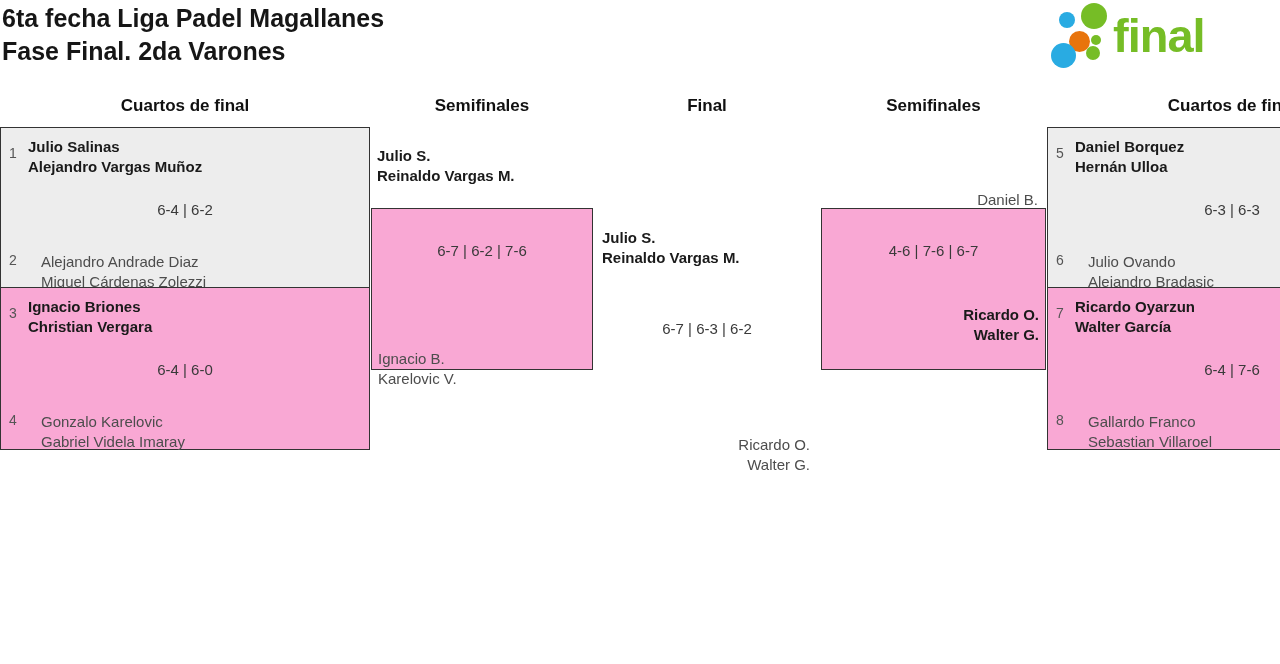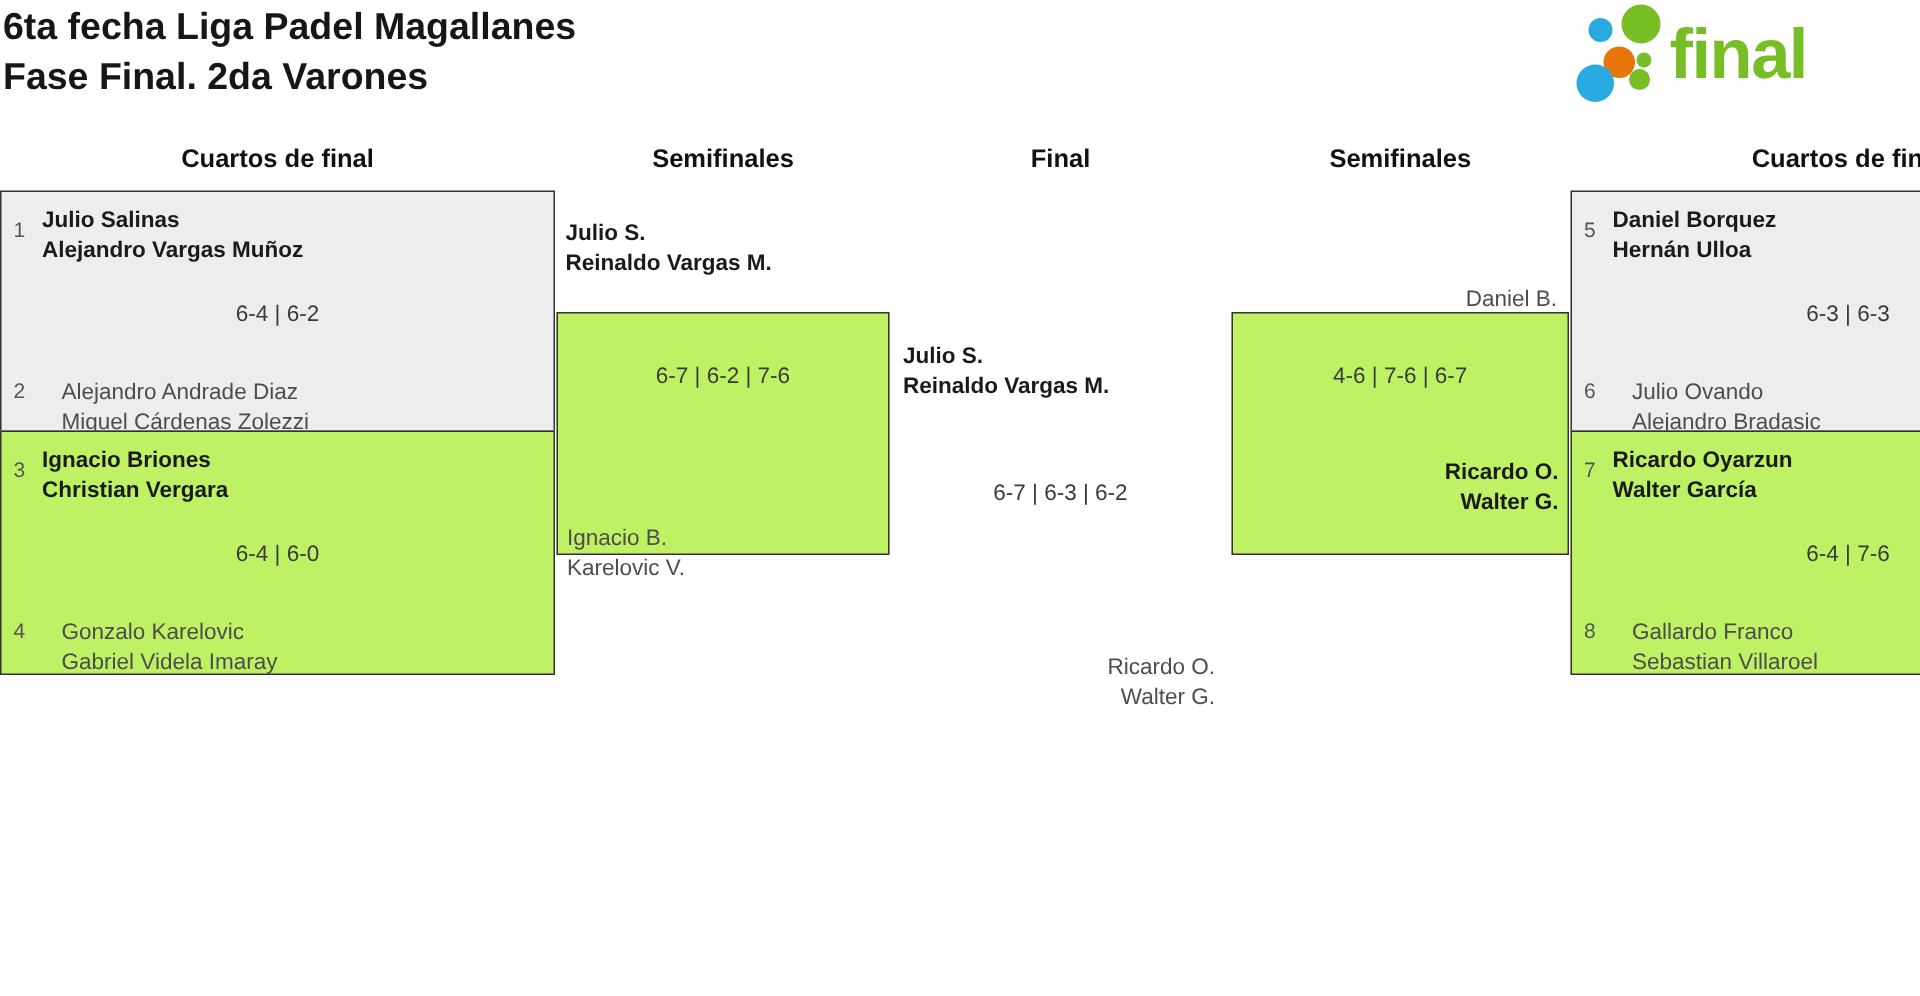--- a/index.html
+++ b/index.html
@@ -30,21 +30,21 @@
 
   
   .round-header { position: absolute; top: 96px; font-size: 17px; font-weight: 600; text-align: center; color: #111; }
   .rh-1 { left: 0;      width: 370px; }
   .rh-2 { left: 371px;  width: 222px; }
   .rh-3 { left: 593px;  width: 228px; }
   .rh-4 { left: 821px;  width: 225px; }
   .rh-5 { left: 1047px; width: 370px; }
 
   
-  .match { position: absolute; border: 1px solid #333; background: #bef264; }
+  .match { position: absolute; border: 1px solid #333; background: #f9a8d4; }
   .match.alt { background: #ededed; }
   .qf-l1 { left: 0;      top: 127px; width: 370px; height: 161px; }
   .qf-l2 { left: 0;      top: 287px; width: 370px; height: 163px; }
   .qf-r1 { left: 1047px; top: 127px; width: 370px; height: 161px; }
   .qf-r2 { left: 1047px; top: 287px; width: 370px; height: 163px; }
   .sf-l  { left: 371px;  top: 208px; width: 222px; height: 162px; }
   .sf-r  { left: 821px;  top: 208px; width: 225px; height: 162px; }
 
   .seed { position: absolute; left: 8px; width: 16px; font-size: 14px; color: #555; }
   .seed.s1 { top: 17px; }

